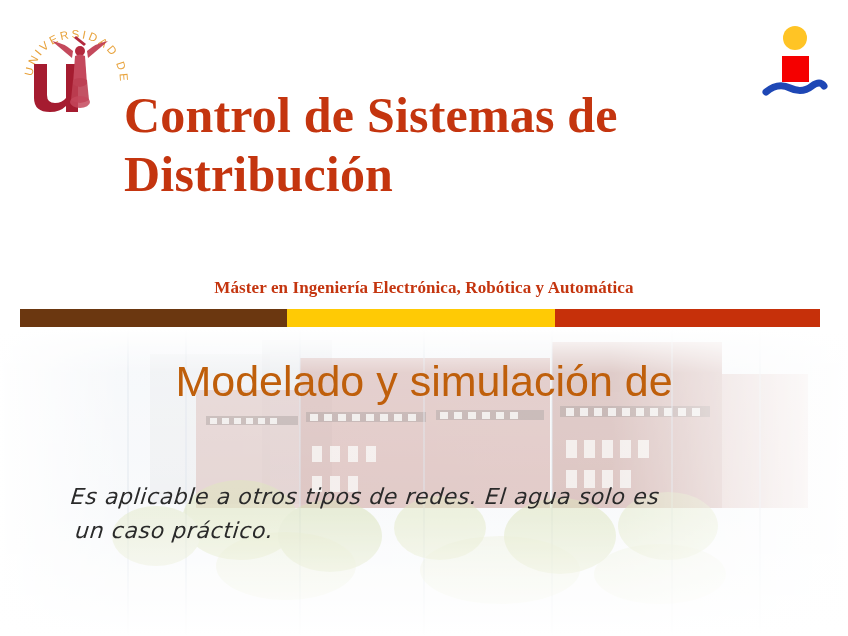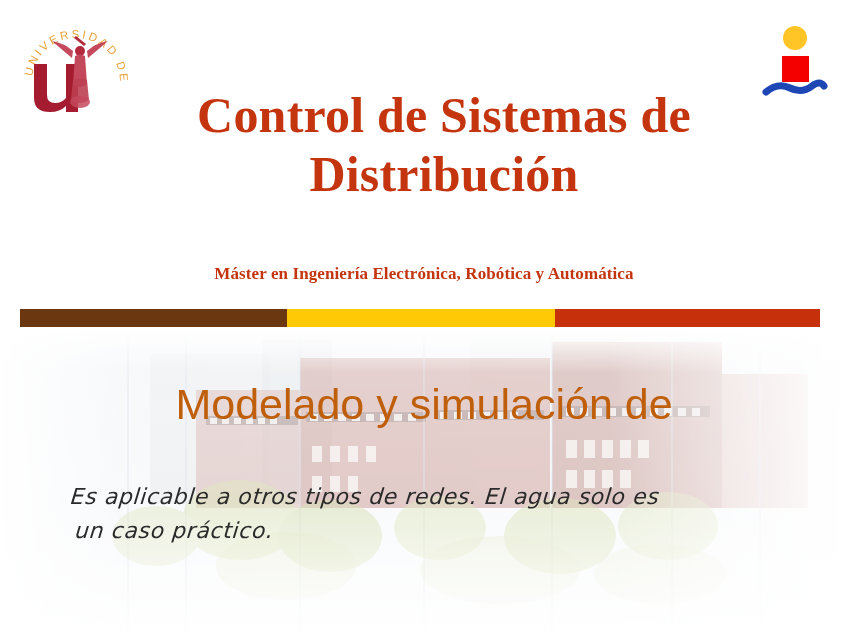--- a/index.html
+++ b/index.html
@@ -47,35 +47,34 @@
     height: 74px;
     z-index: 5;
   }
 
   
   #title {
     position: absolute;
     left: 124px;
     top: 86px;
     width: 640px;
-    text-align: center;
     font-family: "Liberation Serif", serif;
     font-weight: bold;
     font-size: 50px;
     line-height: 1.18;
     color: #c4350f;
     letter-spacing: 0.2px;
     z-index: 4;
   }
 
   
   #subtitle {
     position: absolute;
     left: 24px;
-    top: 264px;
+    top: 278px;
     width: 800px;
     text-align: center;
     font-family: "Liberation Serif", serif;
     font-weight: bold;
     font-size: 17px;
     color: #c4350f;
     letter-spacing: 0.1px;
     z-index: 4;
   }
 
@@ -100,21 +99,21 @@
     left: 24px;
     top: 354px;
     width: 800px;
     text-align: center;
     font-family: "Liberation Sans", sans-serif;
     font-size: 43px;
     line-height: 1.28;
     color: #bf5f0b;
     z-index: 3;
   }
-  #heading .line { display: block; white-space: nowrap; margin-top: 23px; }
+  #heading .line { display: block; white-space: nowrap; }
 
   
   #annotation {
     position: absolute;
     left: 70px;
     top: 478px;
     width: 720px;
     z-index: 4;
     pointer-events: none;
   }

